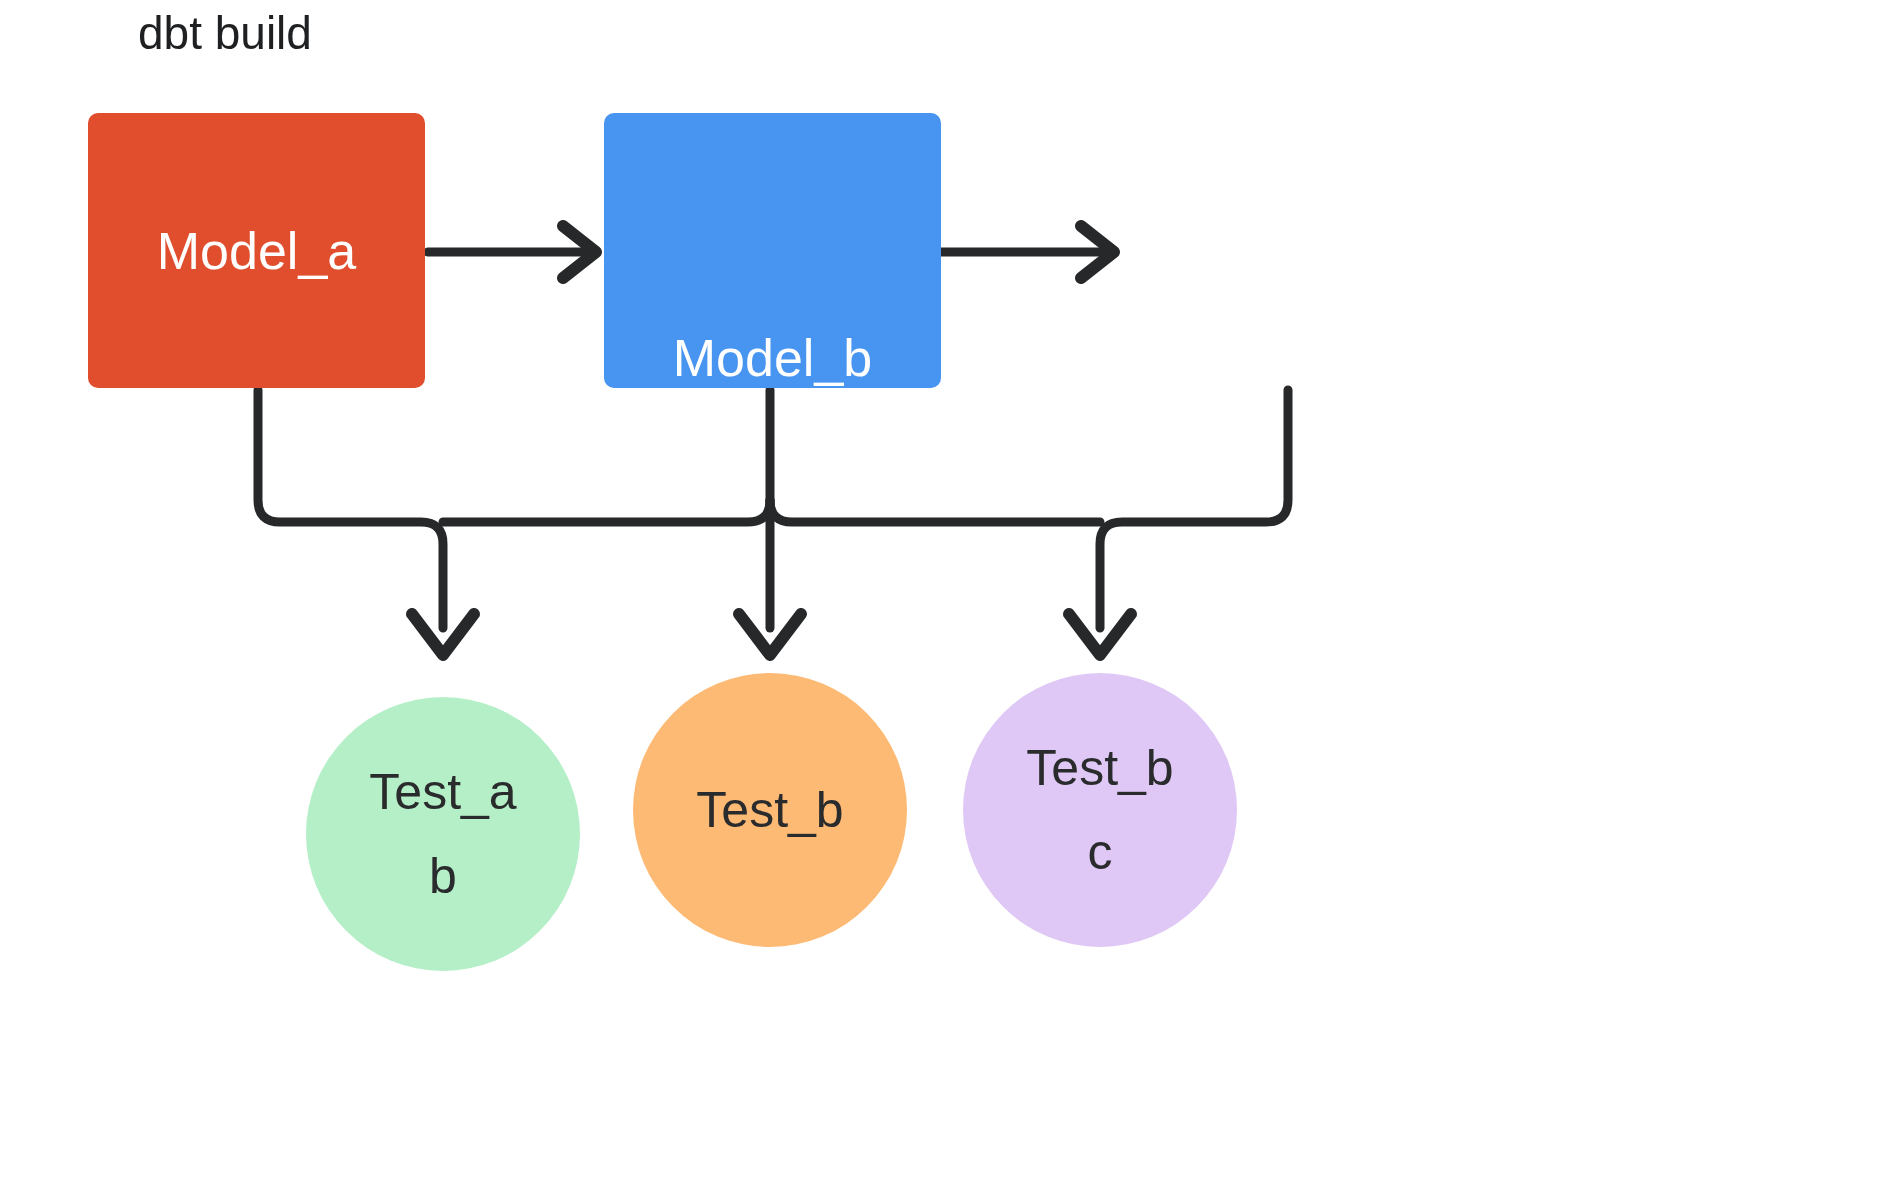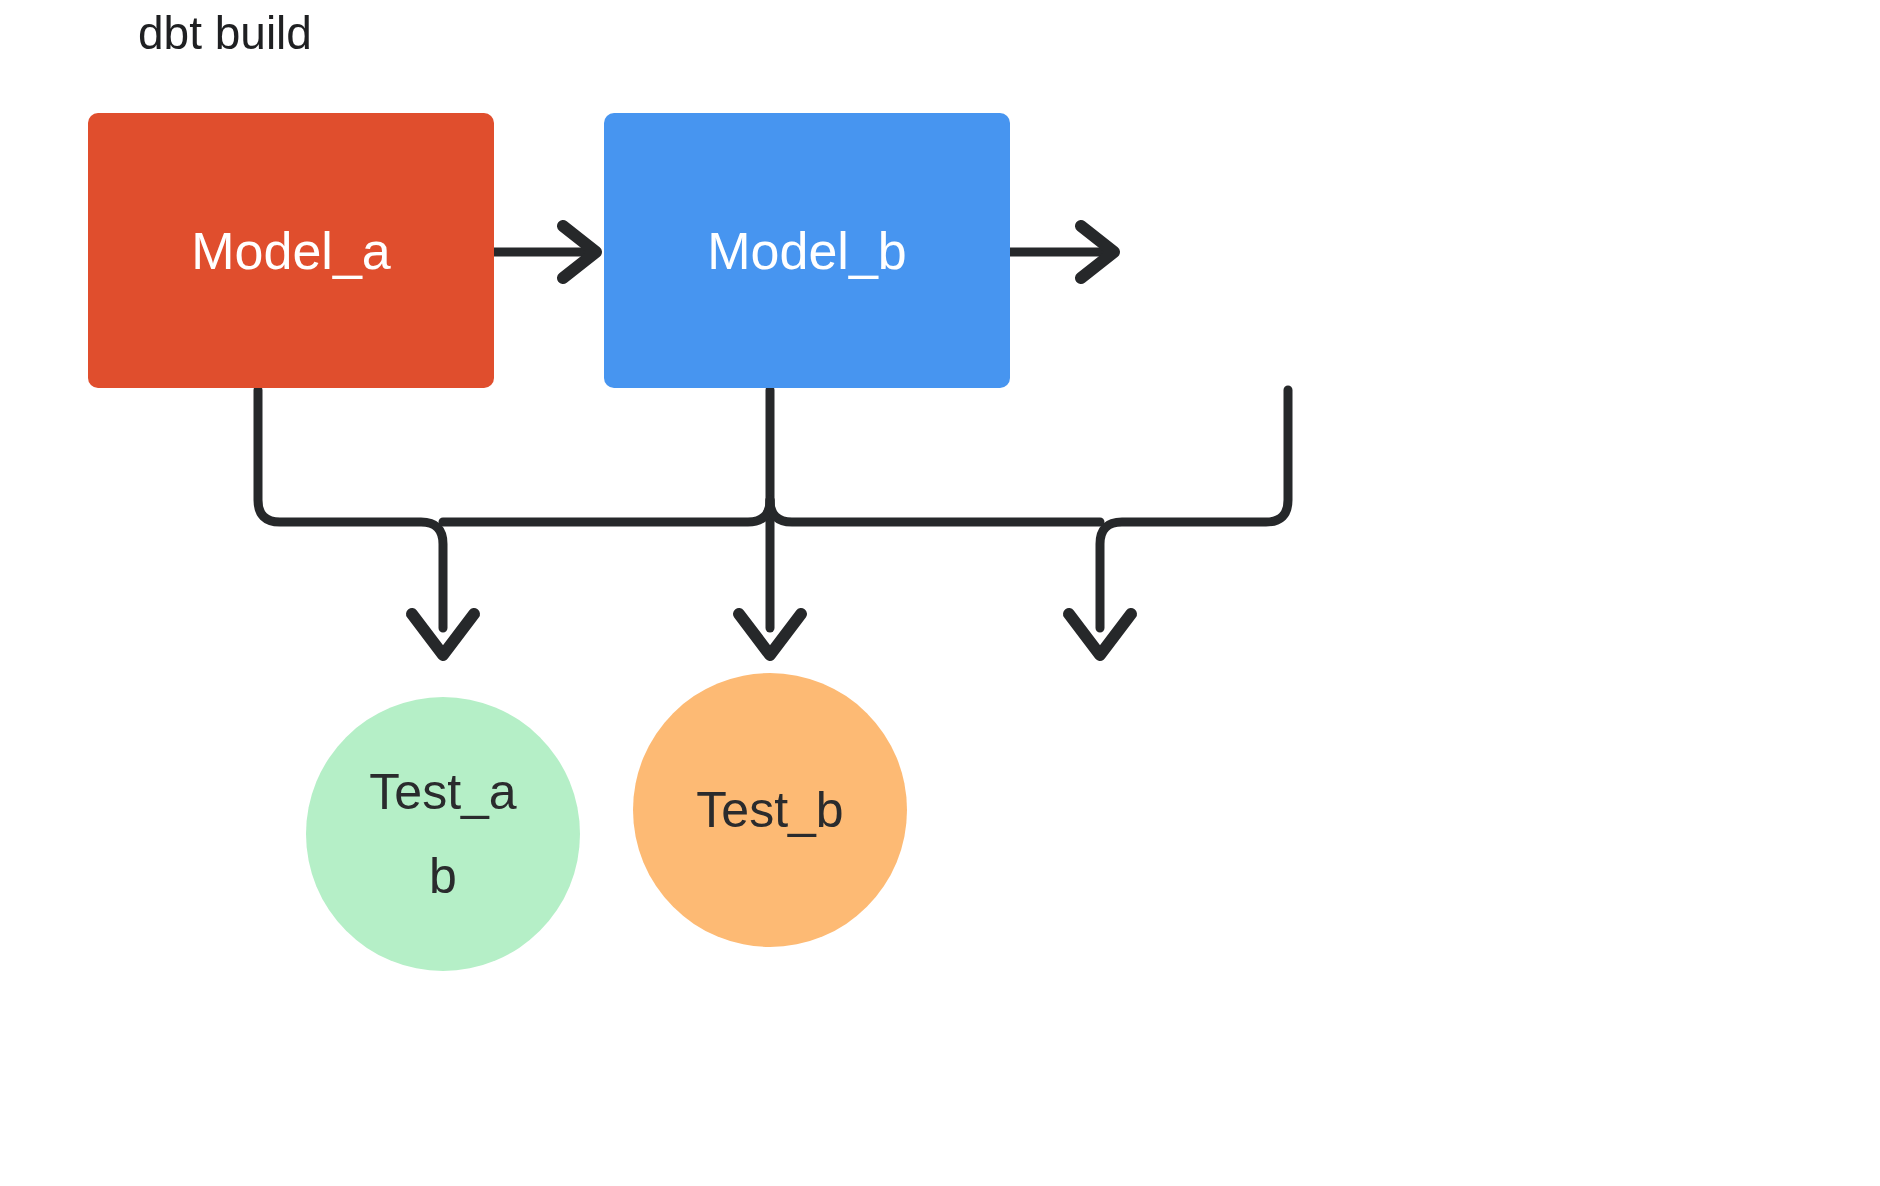--- a/index.html
+++ b/index.html
@@ -32,33 +32,33 @@
     left: 138px;
     top: 8px;
     font-size: 46px;
     line-height: 1.1;
     color: #1f2022;
     font-family: "Liberation Sans", sans-serif;
     white-space: nowrap;
   }
   .model-node {
     position: absolute;
-    width: 406px;
+    width: 337px;
     height: 275px;
     border-radius: 10px;
     display: flex;
     align-items: center;
     justify-content: center;
     color: #ffffff;
     font-size: 52px;
     font-family: "Liberation Sans", sans-serif;
     box-sizing: border-box;
   }
   #node-model-a { left: 88px;   top: 113px; background: #E04E2D; }
-  #node-model-b { left: 604px;  top: 113px; background: #4795F0; }
+  #node-model-b { left: 604px;  top: 113px; background: #4795F0; align-items: flex-end; }
   #node-model-c { left: 1122px; top: 113px; background: #4CAB66; }
 
   .test-node {
     position: absolute;
     width: 274px;
     height: 274px;
     border-radius: 50%;
     display: flex;
     align-items: center;
     justify-content: center;
@@ -130,14 +130,17 @@
 
 
   <div class="test-node" id="node-test-ab">
     <span class="test-label">Test_ab</span>
   </div>
 
   <div class="test-node" id="node-test-b">
     <span class="test-label">Test_b</span>
   </div>
 
+  <div class="test-node" id="node-test-bc">
+    <span class="test-label">Test_bc</span>
+  </div>
 
 </div>
 
 </body></html>

